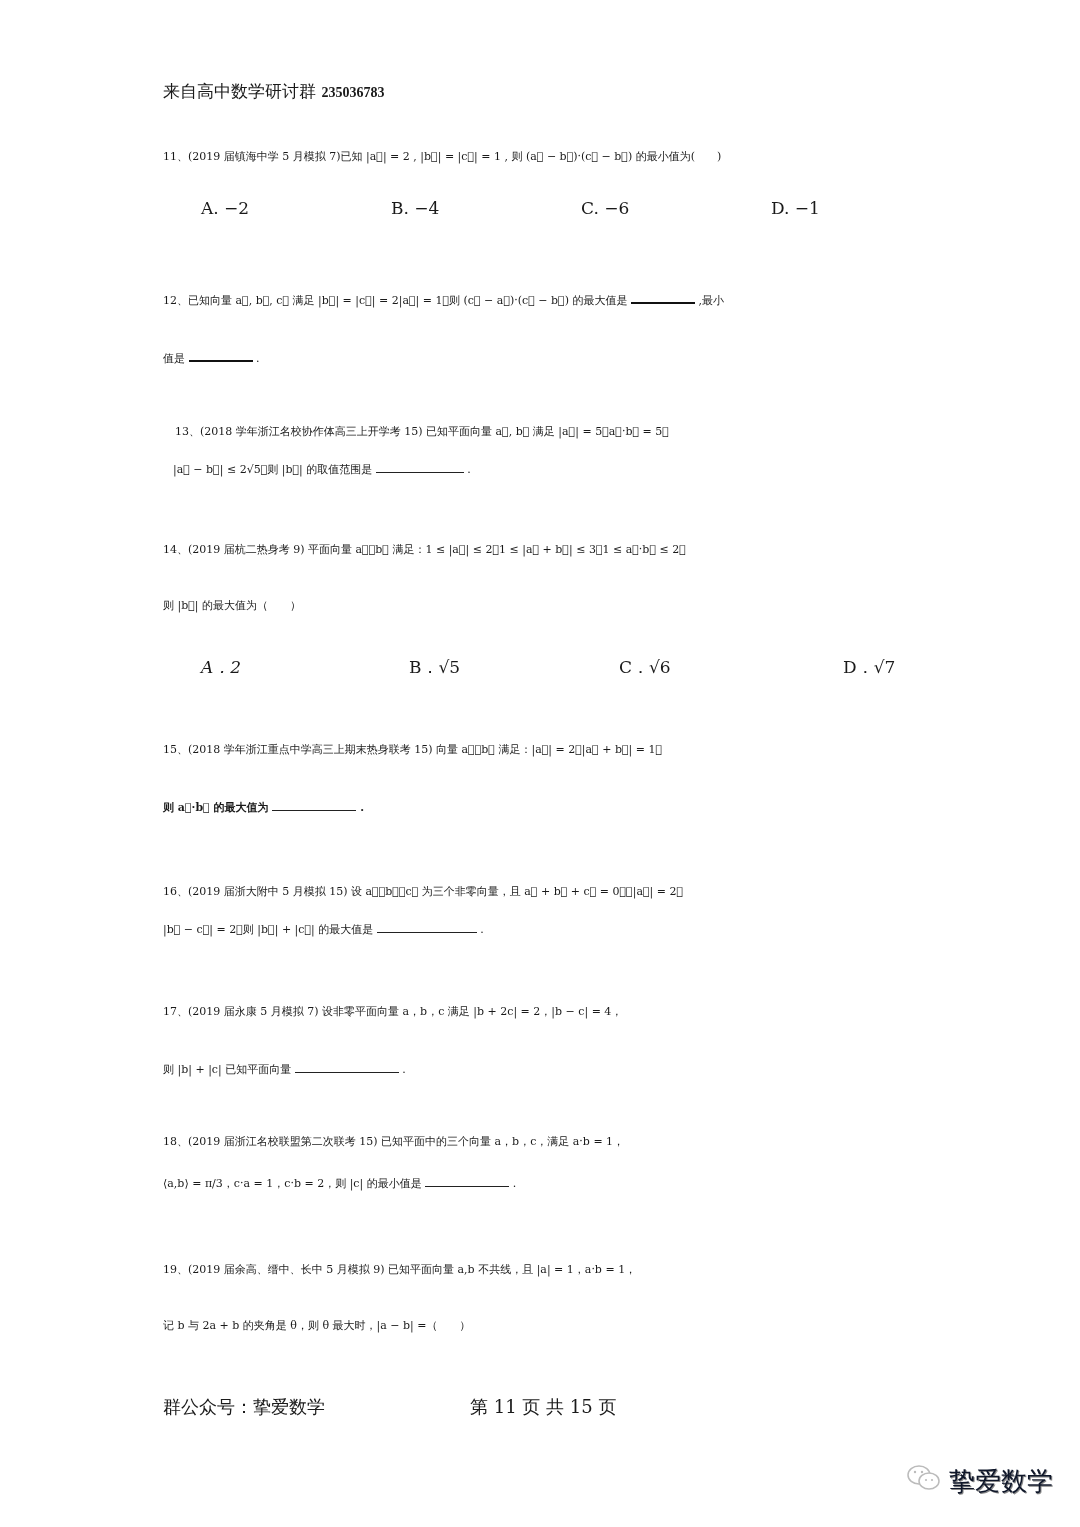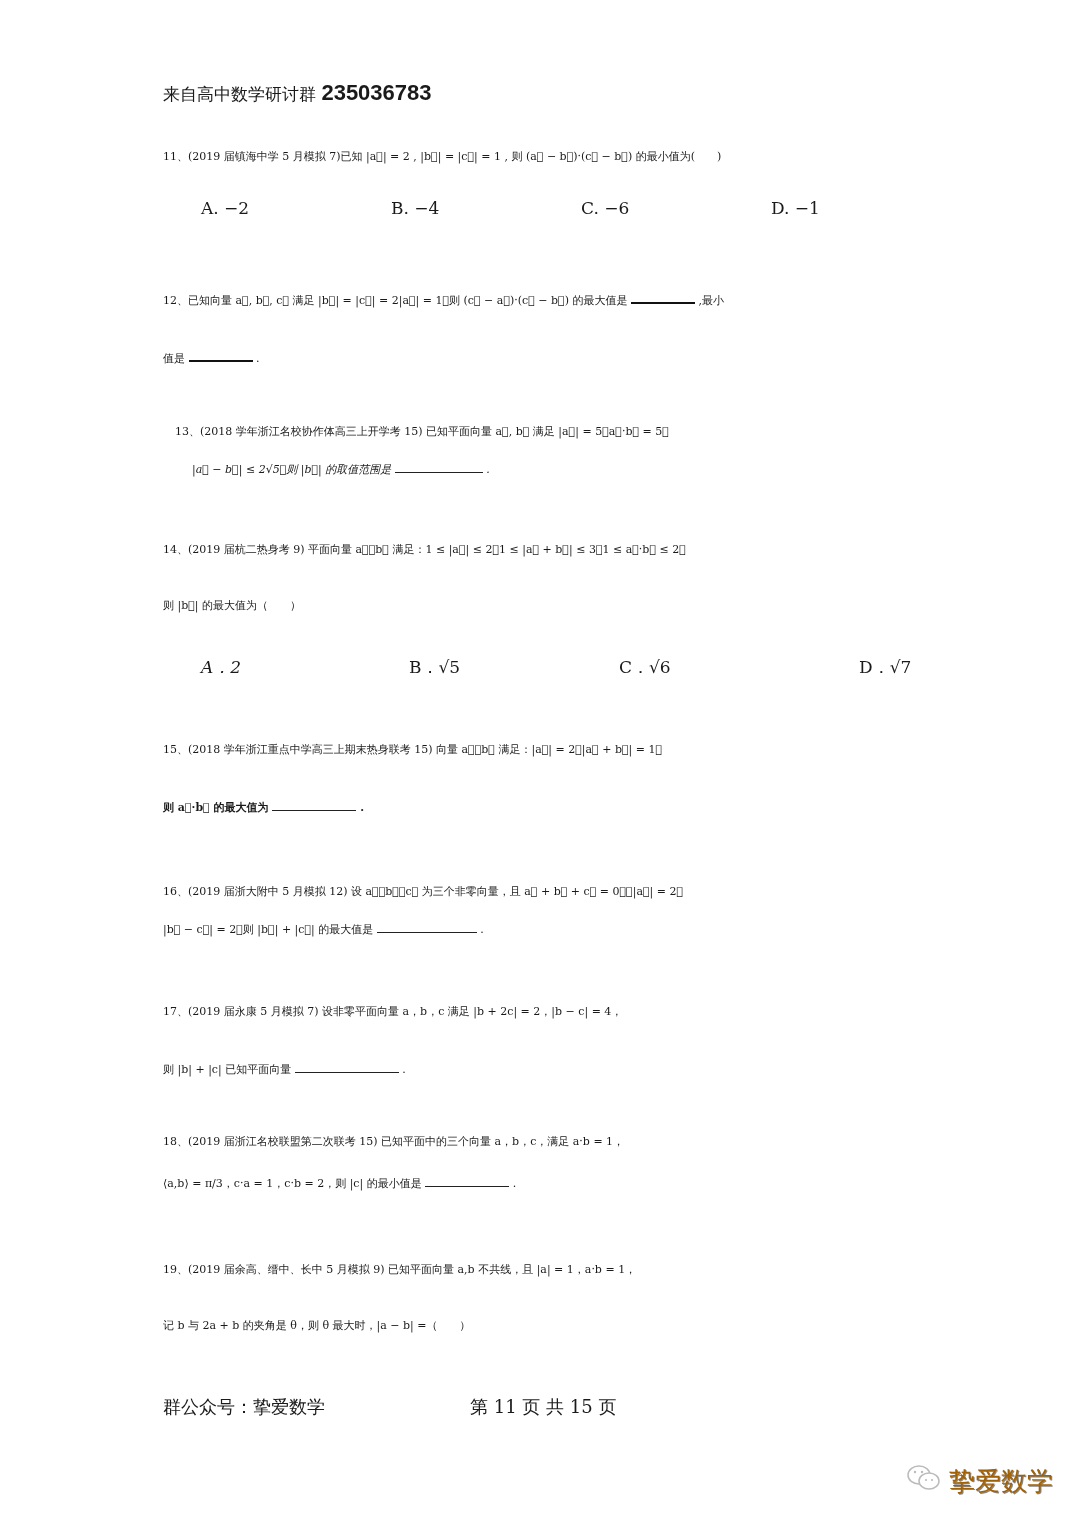--- a/index.html
+++ b/index.html
@@ -1,28 +1,28 @@
 <!DOCTYPE html>
 <html><head>
 <meta charset="utf-8">
 <style>
   html,body{margin:0;padding:0;background:#ffffff;}
   body{width:1080px;height:1527px;position:relative;overflow:hidden;
        font-family:"DejaVu Serif","Liberation Serif",serif;color:#1a1a1a;}
   .abs{position:absolute;}
   .header{left:163px;top:80px;font-size:17px;font-family:"DejaVu Sans","Liberation Sans",sans-serif;}
-  .header .num{font-weight:bold;font-family:Liberation Sans, sans-serif;font-size:22px;}
+  .header .num{font-weight:bold;font-family:Liberation Serif, serif;font-size:14px;}
   .line{position:absolute;left:163px;font-size:11px;white-space:nowrap;line-height:24px;}
-  .indent{left:192px;font-style:italic;}
+  .indent{left:173px;}
   .opts{position:absolute;left:163px;width:760px;font-size:17px;}
   .opt{position:absolute;white-space:nowrap;}
   .blank{display:inline-block;border-bottom:1px solid #222;vertical-align:baseline;height:14px;}
   .blank.thick{border-bottom:2px solid #111;}
   .footer{top:1395px;font-size:18px;}
-  .wm{left:905px;top:1463px;font-size:26px;color:#a16207;
+  .wm{left:905px;top:1463px;font-size:26px;color:#0f172a;
       font-family:"DejaVu Sans","Liberation Sans",sans-serif;
       text-shadow:1px 1px 0 #888;display:flex;align-items:center;gap:6px;}
   .wm svg{width:38px;height:30px;}
 </style>
 </head>
 <body>
 
 <div class="abs header">
   <span>来自高中数学研讨群</span>
   <span class="num">235036783</span>
@@ -53,31 +53,31 @@
   <span class="blank" style="width:88px;"></span>
   <span>.</span>
 </div>
 
 <div class="line" style="top:538px;">14、(2019 届杭二热身考 9) 平面向量 a⃗，b⃗ 满足：1 ≤ |a⃗| ≤ 2，1 ≤ |a⃗ + b⃗| ≤ 3，1 ≤ a⃗·b⃗ ≤ 2，</div>
 <div class="line" style="top:594px;">则 |b⃗| 的最大值为（　　）</div>
 <div class="opts" style="top:656px;">
   <span class="opt" style="left:38px;font-style:italic;">A．2</span>
   <span class="opt" style="left:246px;">B．√5</span>
   <span class="opt" style="left:456px;">C．√6</span>
-  <span class="opt" style="left:696px;">D．√7</span>
+  <span class="opt" style="left:680px;">D．√7</span>
 </div>
 
 <div class="line" style="top:738px;">15、(2018 学年浙江重点中学高三上期末热身联考 15) 向量 a⃗，b⃗ 满足：|a⃗| = 2，|a⃗ + b⃗| = 1，</div>
 <div class="line" style="top:796px;font-weight:bold;">
   <span>则 a⃗·b⃗ 的最大值为</span>
   <span class="blank" style="width:84px;"></span>
   <span>.</span>
 </div>
 
-<div class="line" style="top:880px;">16、(2019 届浙大附中 5 月模拟 12) 设 a⃗，b⃗，c⃗ 为三个非零向量，且 a⃗ + b⃗ + c⃗ = 0⃗，|a⃗| = 2，</div>
+<div class="line" style="top:880px;">16、(2019 届浙大附中 5 月模拟 15) 设 a⃗，b⃗，c⃗ 为三个非零向量，且 a⃗ + b⃗ + c⃗ = 0⃗，|a⃗| = 2，</div>
 <div class="line" style="top:918px;">
   <span>|b⃗ − c⃗| = 2，则 |b⃗| + |c⃗| 的最大值是</span>
   <span class="blank" style="width:100px;"></span>
   <span>.</span>
 </div>
 
 <div class="line" style="top:1000px;">17、(2019 届永康 5 月模拟 7) 设非零平面向量 a，b，c 满足 |b + 2c| = 2，|b − c| = 4，</div>
 <div class="line" style="top:1058px;">
   <span>则 |b| + |c| 已知平面向量</span>
   <span class="blank" style="width:104px;"></span>

